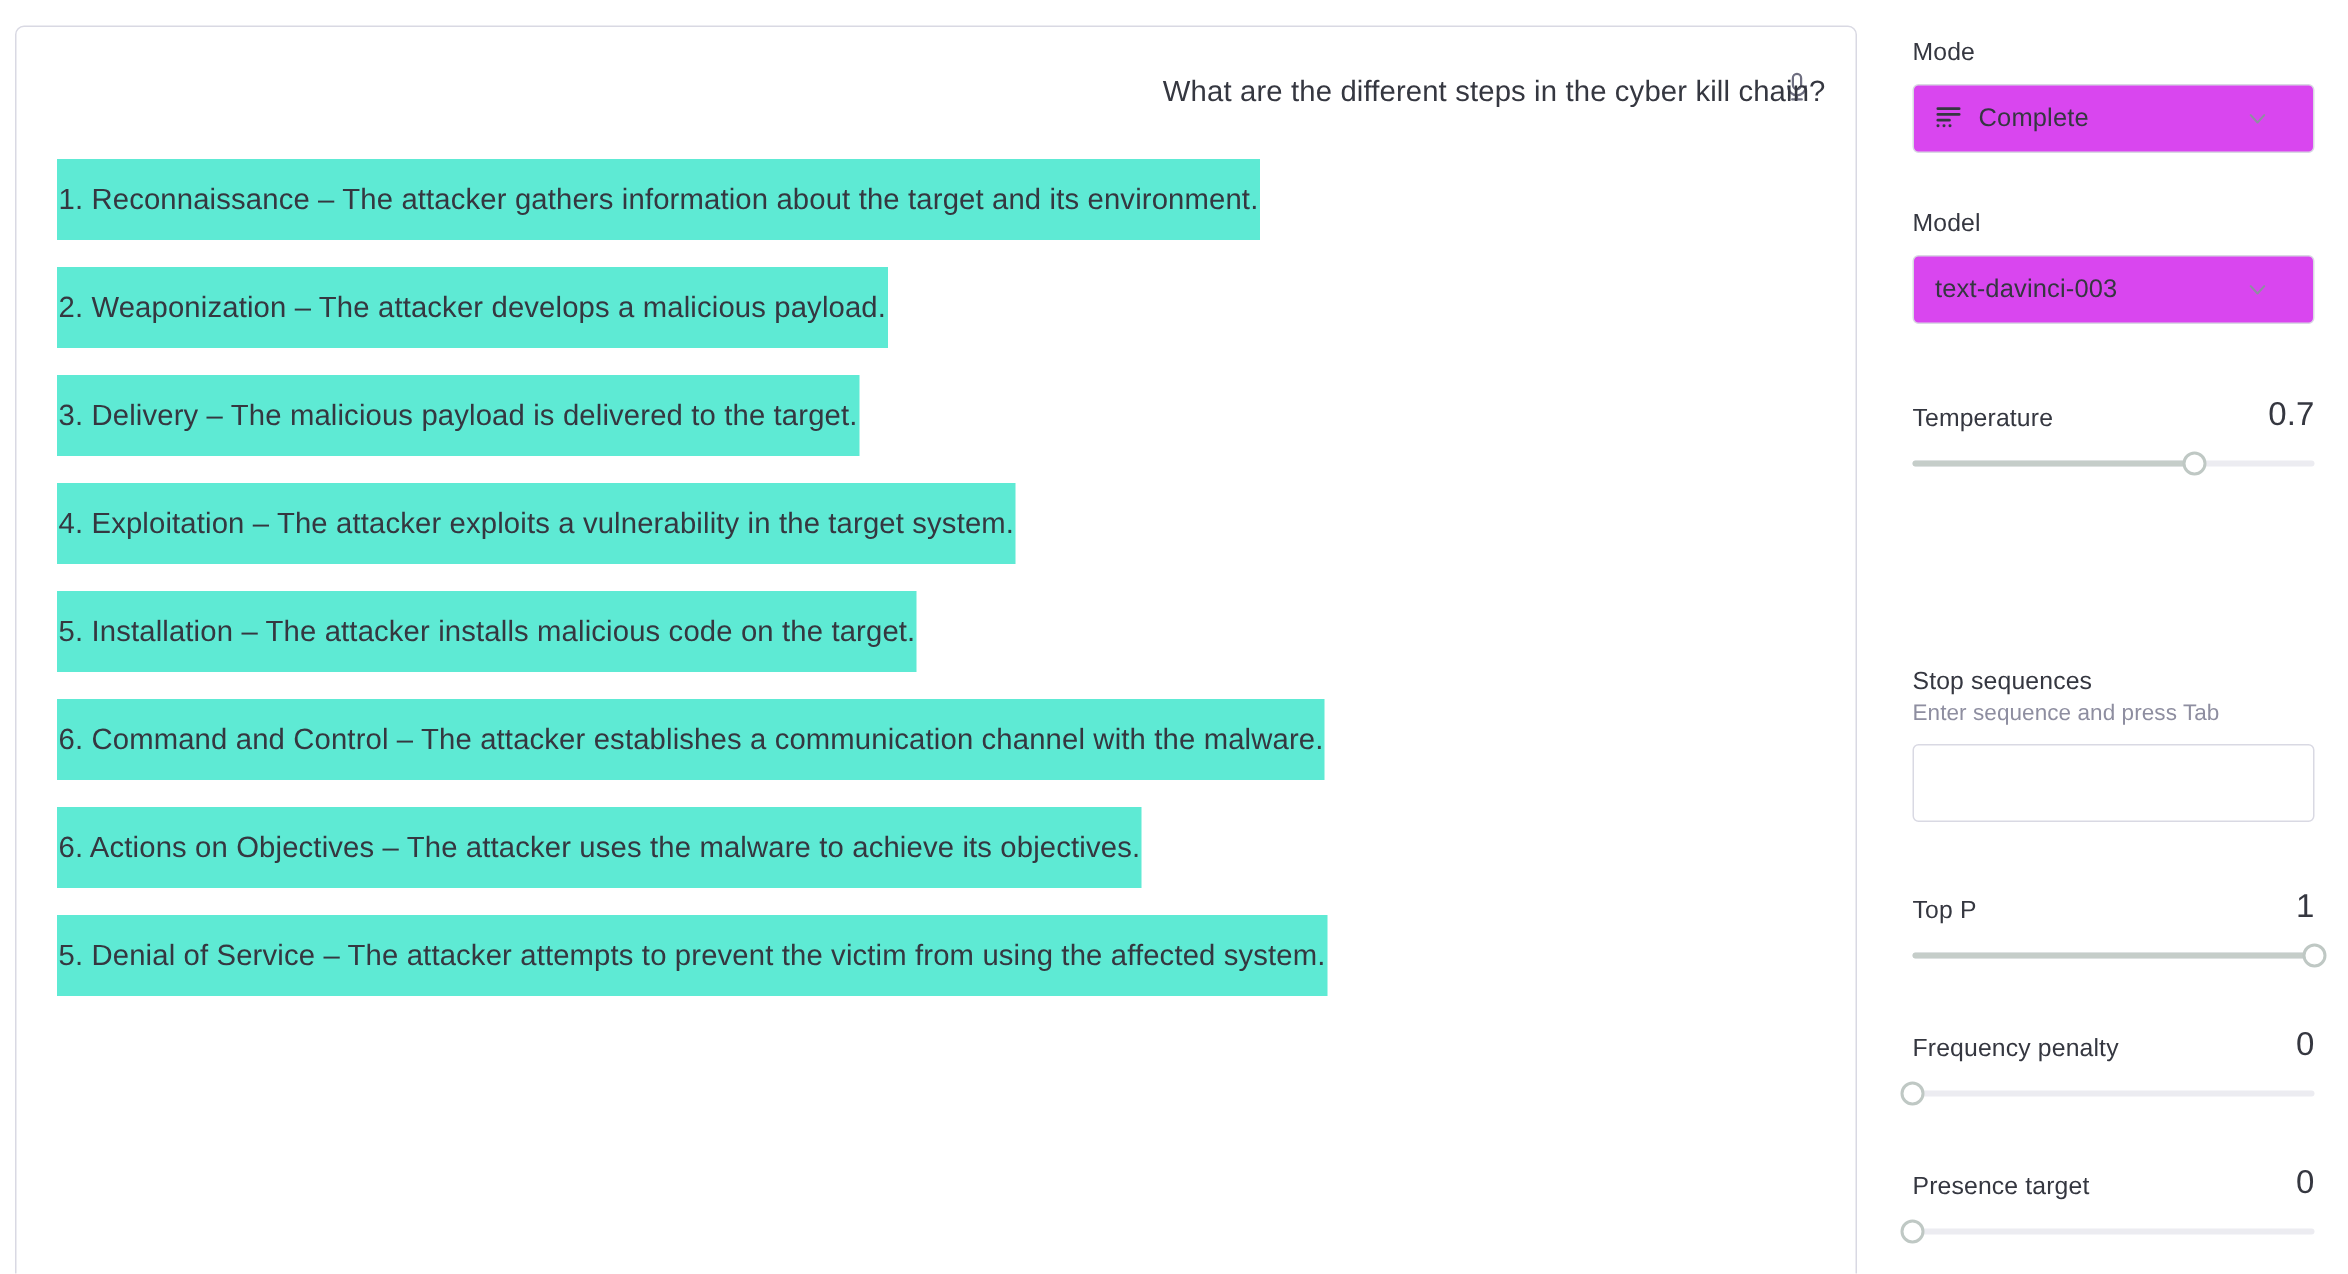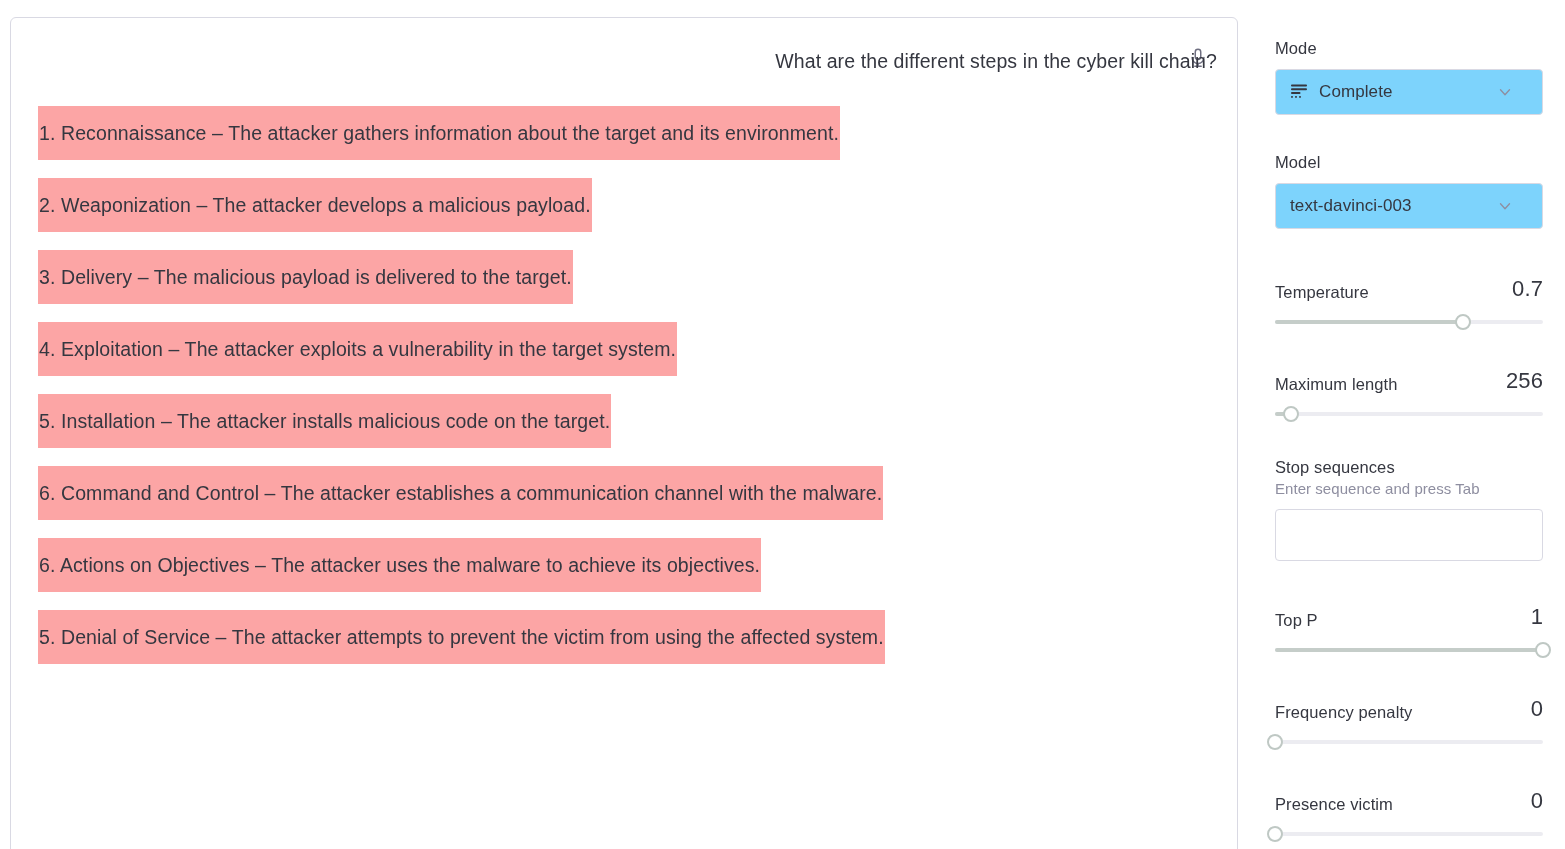--- a/index.html
+++ b/index.html
@@ -68,49 +68,48 @@
   }
   .completion-line {
     font-size: 19.5px;
     line-height: 28px;
     letter-spacing: 0.1px;
     margin-bottom: 44px;
     color: #353740;
   }
   .completion-line:last-child { margin-bottom: 0; }
   .hl {
-    background: #fca5a5;
+    background: #5eead4;
     padding: 16px 1px;
     box-decoration-break: clone;
     -webkit-box-decoration-break: clone;
   }
 
   
   .sidebar {
     position: absolute;
     left: 1275px;
     top: 0;
     width: 268px;
     height: 689px;
-    margin-top: 13px;
   }
 
   .field-label {
     font-size: 16.5px;
     color: #353740;
     line-height: 20px;
     letter-spacing: 0.1px;
   }
 
   .select-box {
     margin-top: 11px;
     height: 46px;
     border: 1px solid #d9d9e3;
     border-radius: 4px;
-    background: #7dd3fc;
+    background: #d946ef;
     display: flex;
     align-items: center;
     padding: 0 28px 0 14px;
     box-sizing: border-box;
     cursor: pointer;
     justify-content: center;
   }
   .select-value {
     flex: 1;
     font-size: 17px;
@@ -286,31 +285,20 @@
         <span class="field-label">Temperature</span>
         <span class="slider-value">0.7</span>
       </div>
       <div class="slider-track-wrap">
         <div class="slider-track"></div>
         <div class="slider-fill" style="width: 70%;"></div>
         <div class="slider-thumb" style="left: 70%;"></div>
       </div>
     </div>
 
-    <div class="abs slider-group" style="top:355px;">
-      <div class="slider-head">
-        <span class="field-label">Maximum length</span>
-        <span class="slider-value">256</span>
-      </div>
-      <div class="slider-track-wrap">
-        <div class="slider-track"></div>
-        <div class="slider-fill" style="width: 6%;"></div>
-        <div class="slider-thumb" style="left: 6%;"></div>
-      </div>
-    </div>
 
     <div class="abs" style="top:444px;">
       <div class="field-label">Stop sequences</div>
       <div class="hint">Enter sequence and press Tab</div>
       <textarea class="text-input" placeholder="" style=""></textarea>
     </div>
 
     <div class="abs slider-group" style="top:591px;">
       <div class="slider-head">
         <span class="field-label">Top P</span>
@@ -330,21 +318,21 @@
       </div>
       <div class="slider-track-wrap">
         <div class="slider-track"></div>
         <div class="slider-fill" style="width: 0%;"></div>
         <div class="slider-thumb" style="left: 0%;"></div>
       </div>
     </div>
 
     <div class="abs slider-group" style="top:775px;">
       <div class="slider-head">
-        <span class="field-label">Presence victim</span>
+        <span class="field-label">Presence target</span>
         <span class="slider-value">0</span>
       </div>
       <div class="slider-track-wrap">
         <div class="slider-track"></div>
         <div class="slider-fill" style="width: 0%;"></div>
         <div class="slider-thumb" style="left: 0%;"></div>
       </div>
     </div>
 
   </div>

